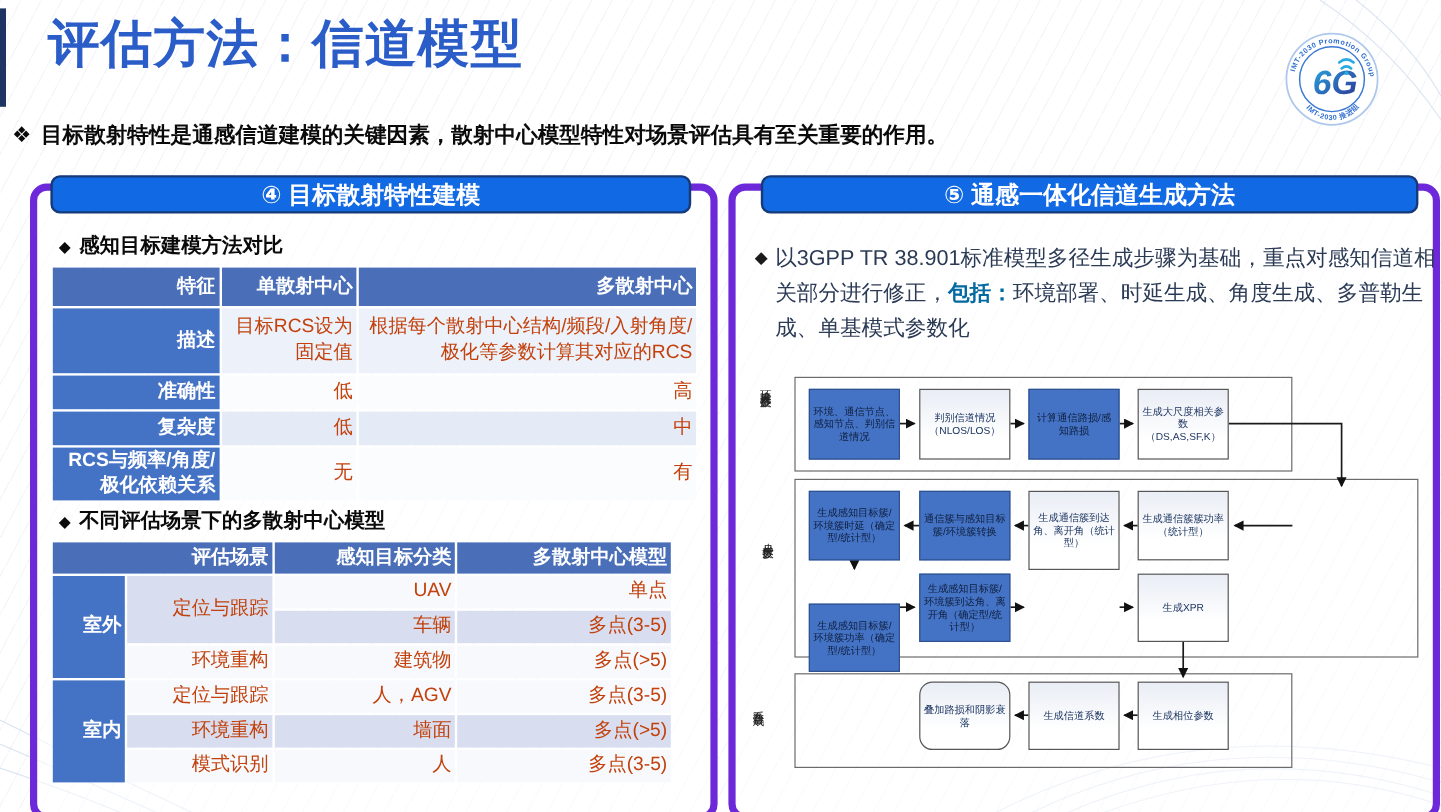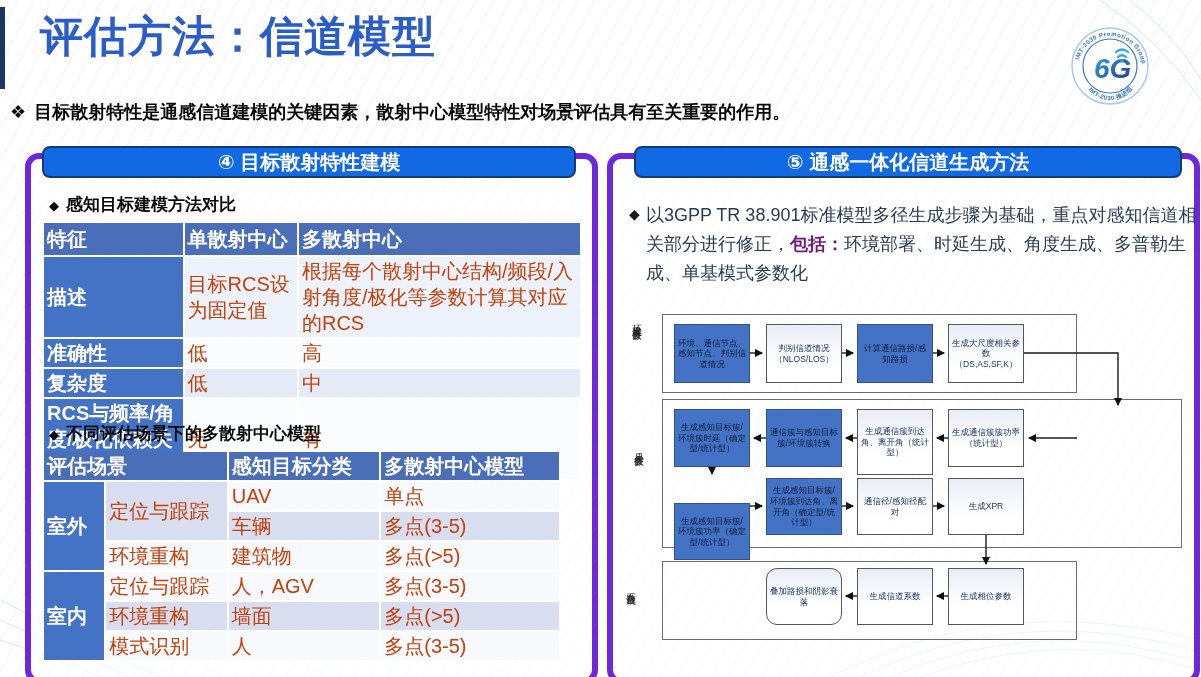--- a/index.html
+++ b/index.html
@@ -17,32 +17,32 @@
   .panel{position:absolute;top:153px;height:519px;border:6px solid #6d28d9;border-radius:14px;background:rgba(255,255,255,0.55);}
   .panel.left{left:25px;width:561px;}
   .panel.right{left:607px;width:581px;}
   .panel-header{position:absolute;top:-13px;height:28px;border:2px solid #163a78;border-radius:8px;
     background:#1169e3;color:#ffffff;font-size:20px;font-weight:700;display:flex;align-items:center;justify-content:center;z-index:3;}
   .panel.left .panel-header{left:11px;width:530px;}
   .panel.right .panel-header{left:21px;width:544px;}
   .section-title{position:absolute;font-size:17px;font-weight:700;color:#0a0a0a;white-space:nowrap;}
   .section-title .sdiamond{font-size:13px;margin-right:7px;}
   table.tbl{border-collapse:separate;border-spacing:2.5px;position:absolute;table-layout:fixed;}
-  table.tbl td,table.tbl th{padding:1px 3px;vertical-align:middle;text-align:left;font-size:20px;line-height:1.3;}
+  table.tbl td,table.tbl th{padding:1px 3px;vertical-align:middle;text-align:right;font-size:16px;line-height:1.3;}
   .hcell{background:#4a6fb8;color:#ffffff;font-weight:700;}
   .lcell{background:#4472c4;color:#ffffff;font-weight:700;}
   .dcell{color:#c2410c;}
   .rowA{background:#edf1f9;}
   .rowB{background:#fbfcfe;}
   .rowC{background:#e5ebf6;}
   .t2light{background:#d8deef;}
   .t2white{background:#f7f9fd;}
   .intro{position:absolute;left:16px;top:42px;width:552px;font-size:18px;line-height:1.6;color:#2b3a55;padding-left:17px;}
   .intro .idiamond{position:absolute;left:0;top:2px;font-size:14px;color:#1a1a1a;}
-  .intro b{color:#701a75;}
+  .intro b{color:#0369a1;}
   .fcontainer{position:absolute;border:1.5px solid #6b6b6b;background:transparent;}
   .fbox{position:absolute;border:1.2px solid #565656;background:linear-gradient(180deg,#e9edf5 0%,#ffffff 70%);
     color:#17305e;font-size:8.5px;line-height:1.25;display:flex;align-items:center;justify-content:center;
     text-align:center;padding:2px;box-sizing:border-box;z-index:2;}
   .fbox.blue{background:#4472c4;border-color:#2f528f;color:#0e1f3d;font-weight:500;}
   .stage-label{position:absolute;writing-mode:vertical-lr;font-size:9.5px;color:#222;letter-spacing:1px;line-height:13px;z-index:2;}
   .connectors{position:absolute;left:0;top:0;z-index:1;}
 </style>
 </head>
 <body>
@@ -234,21 +234,20 @@
     <div class="fbox blue" style="left:244px;top:165px;width:76px;height:59px;">计算通信路损/感知路损</div>
     <div class="fbox" style="left:335px;top:165px;width:76px;height:59px;">生成大尺度相关参数（DS,AS,SF,K）</div>
 
     <div class="fbox blue" style="left:61px;top:250px;width:76px;height:58px;">生成感知目标簇/环境簇时延（确定型/统计型）</div>
     <div class="fbox blue" style="left:153px;top:250px;width:76px;height:58px;">通信簇与感知目标簇/环境簇转换</div>
     <div class="fbox" style="left:244px;top:250px;width:76px;height:66px;">生成通信簇到达角、离开角（统计型）</div>
     <div class="fbox" style="left:335px;top:250px;width:76px;height:58px;">生成通信簇簇功率（统计型）</div>
 
     <div class="fbox blue" style="left:61px;top:319px;width:76px;height:57px;margin-top:25px;">生成感知目标簇/环境簇功率（确定型/统计型）</div>
     <div class="fbox blue" style="left:153px;top:319px;width:76px;height:57px;">生成感知目标簇/环境簇到达角、离开角（确定型/统计型）</div>
-    <div class="fbox" style="left:244px;top:319px;width:76px;height:57px;">通信径/感知径配对</div>
     <div class="fbox" style="left:335px;top:319px;width:76px;height:57px;">生成XPR</div>
 
     <div class="fbox" style="left:153px;top:409px;width:76px;height:57px;border-radius:11px;">叠加路损和阴影衰落</div>
     <div class="fbox" style="left:244px;top:409px;width:76px;height:57px;">生成信道系数</div>
     <div class="fbox" style="left:335px;top:409px;width:76px;height:57px;">生成相位参数</div>
   </div>
 
 </div>
 
 </body></html>

